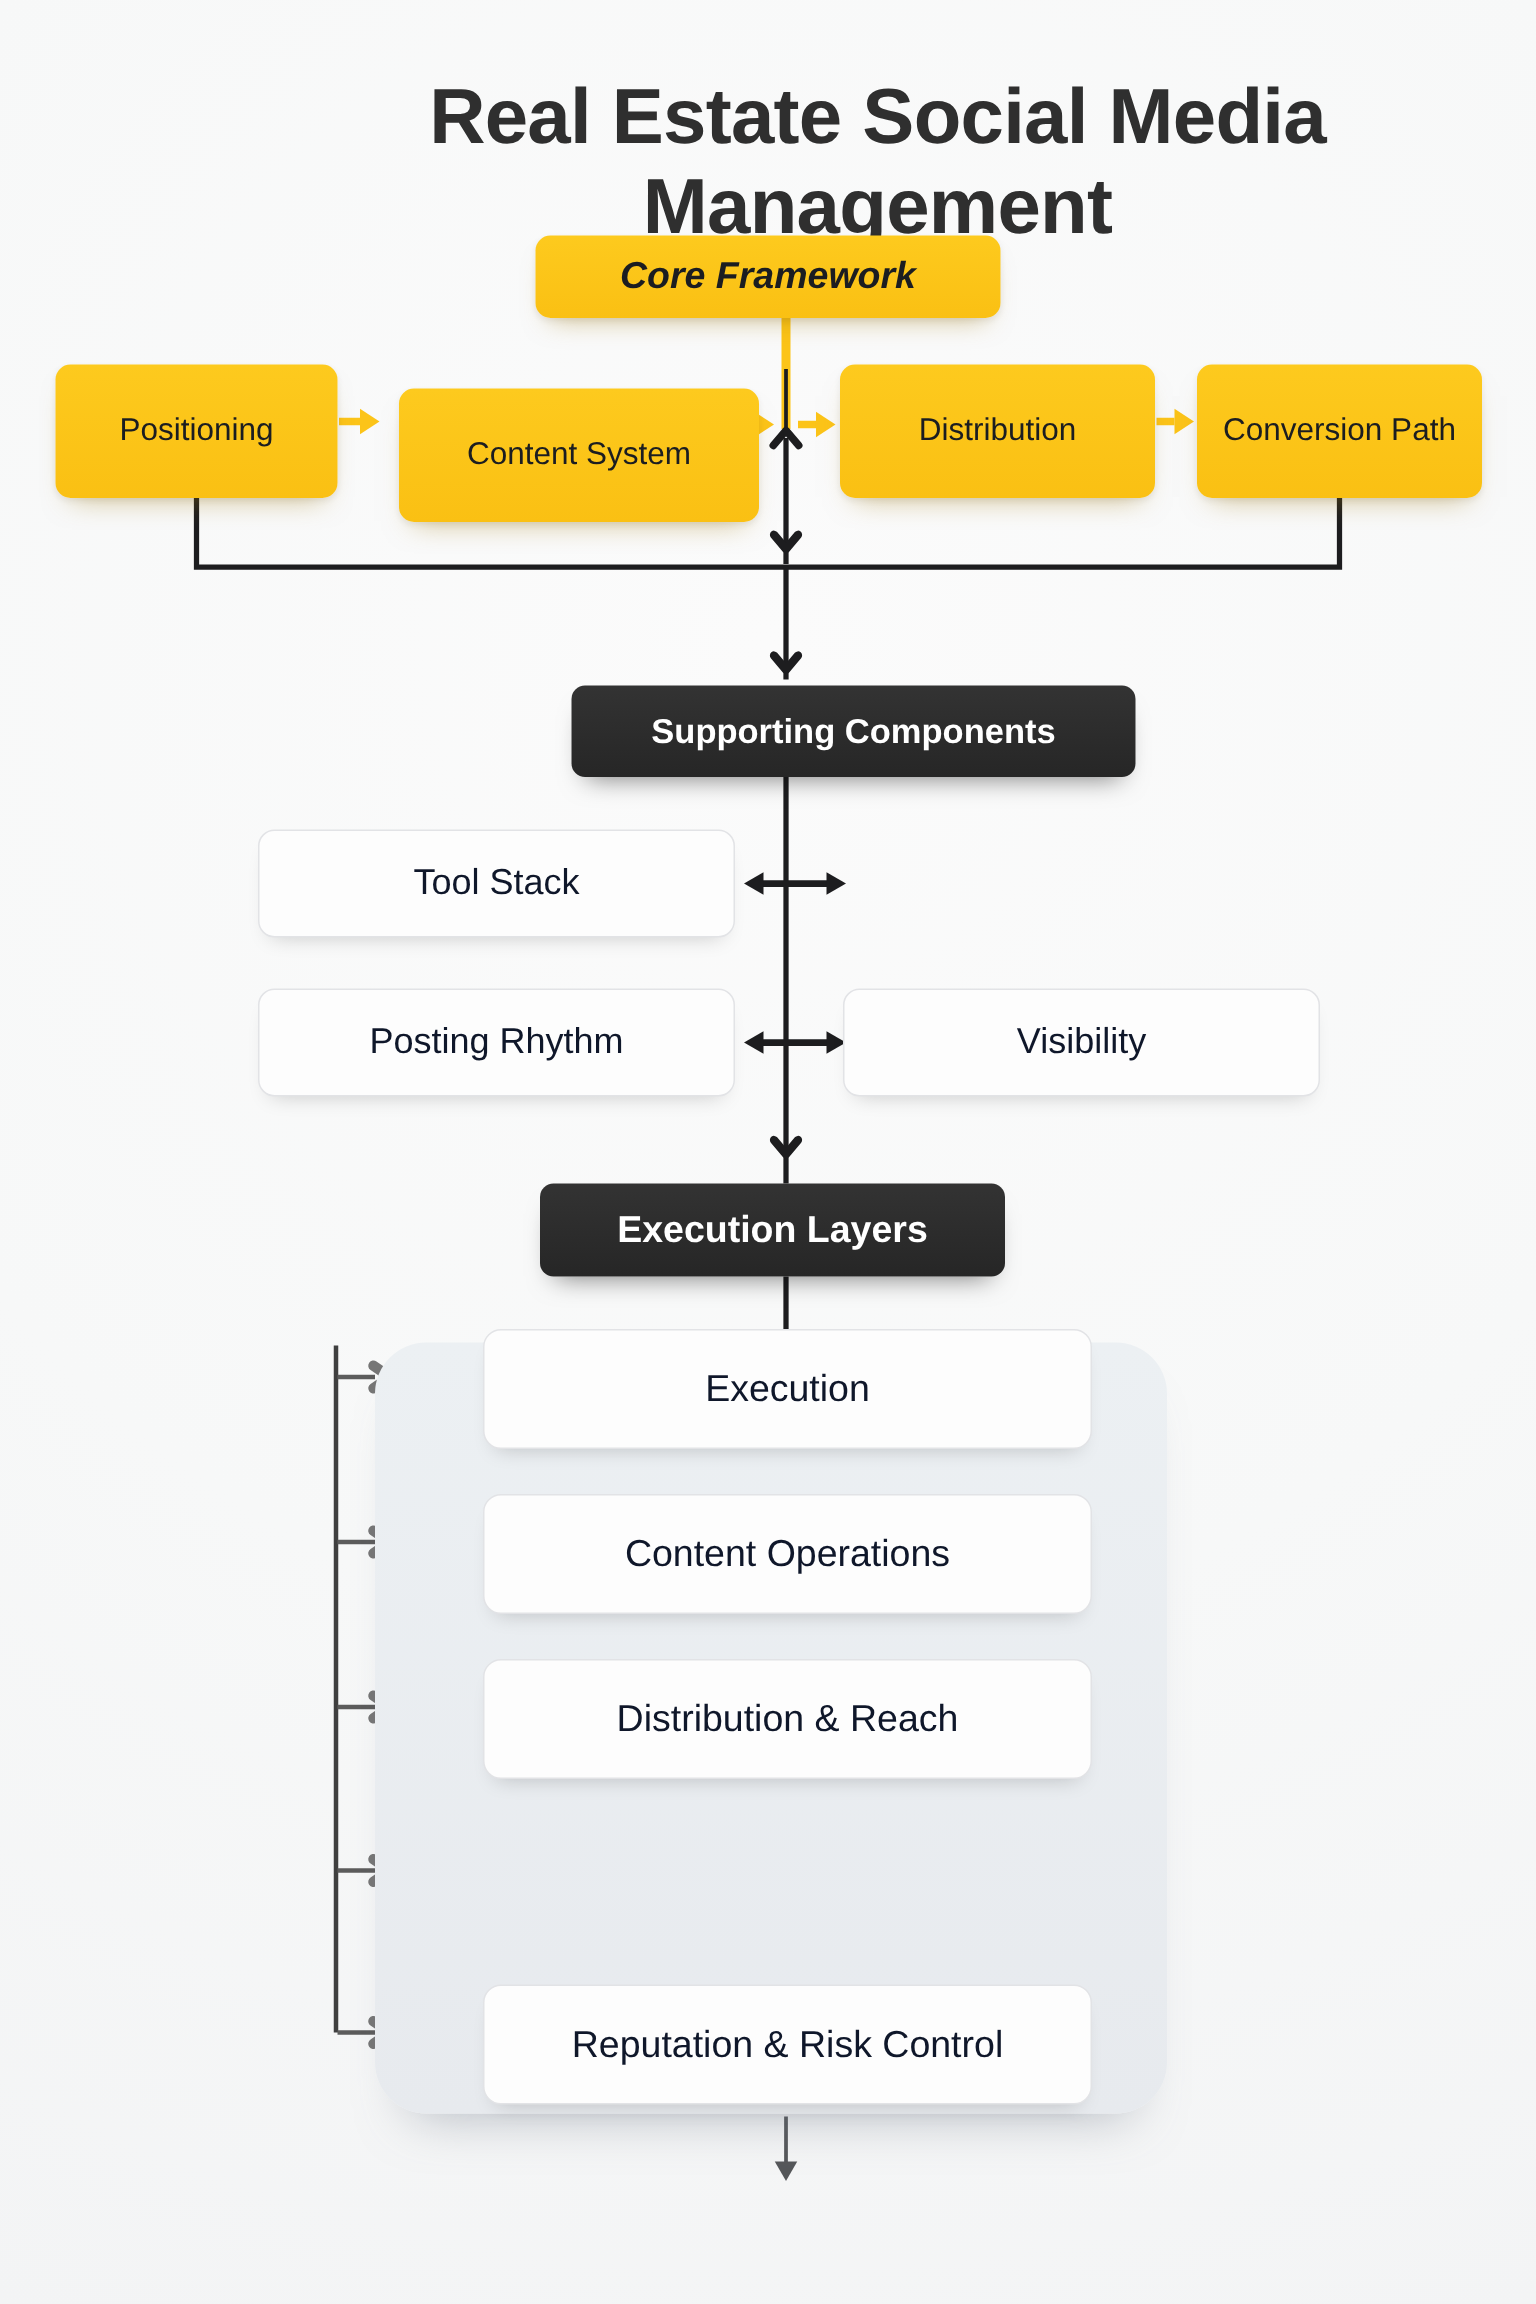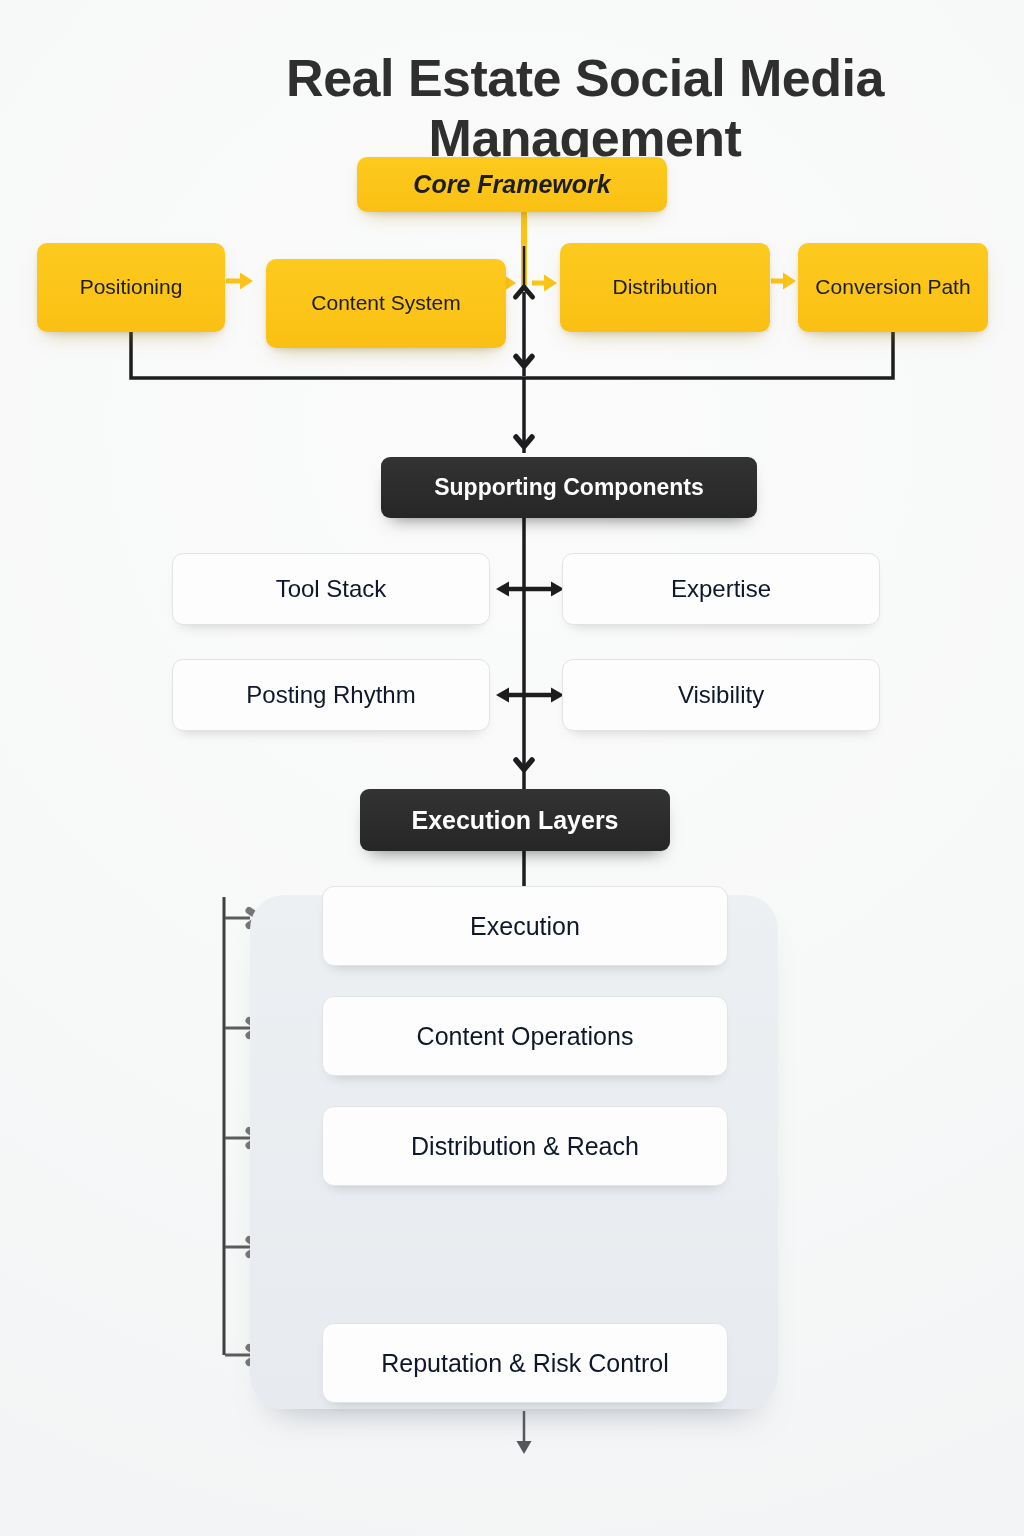--- a/index.html
+++ b/index.html
@@ -133,21 +133,20 @@
   <div class="node yellow core">Core Framework</div>
 
   <div class="node yellow rownode pos">Positioning</div>
   <div class="node yellow rownode cs">Content System</div>
   <div class="node yellow rownode dist">Distribution</div>
   <div class="node yellow rownode conv">Conversion Path</div>
 
   <div class="node dark supp-header">Supporting Components</div>
 
   <div class="node white suppnode tool">Tool Stack</div>
-  <div class="node white suppnode exp">Expertise</div>
   <div class="node white suppnode rhythm">Posting Rhythm</div>
   <div class="node white suppnode vis">Visibility</div>
 
   <div class="node dark exec-header">Execution Layers</div>
 
   <div class="panel"></div>
 
   <div class="node white execnode e0">Execution</div>
   <div class="node white execnode e1">Content Operations</div>
   <div class="node white execnode e2">Distribution &amp; Reach</div>

